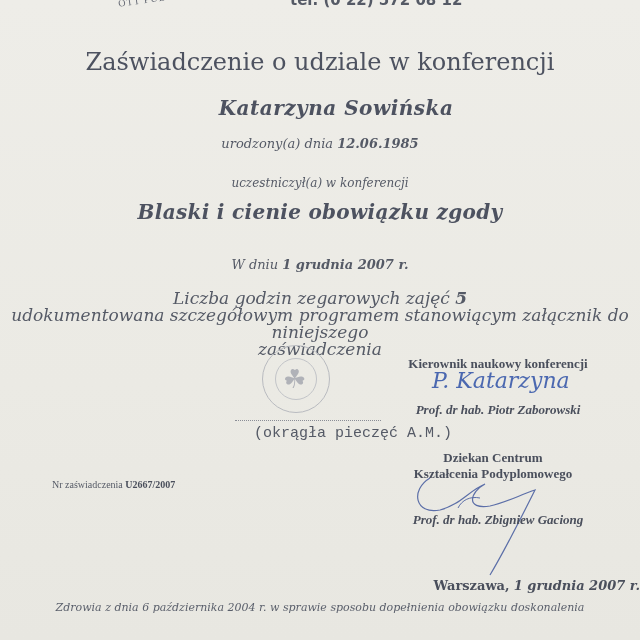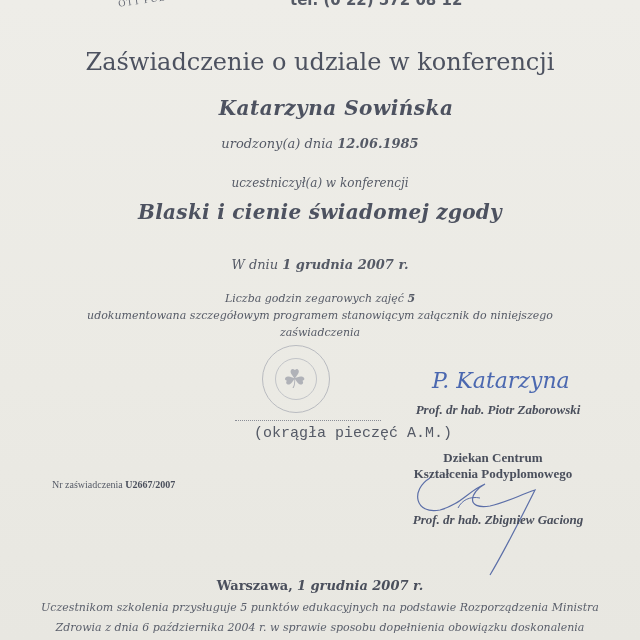--- a/index.html
+++ b/index.html
@@ -14,35 +14,35 @@
   .center { left:0; right:0; text-align:center; }
   .header-stamp { left:118px; top:-6px; font-family:"Liberation Serif", serif; font-size:10px; letter-spacing:1px; color:#6a6e78; transform:rotate(-8deg); }
   .header-tel { left:290px; top:-9px; font-family:"DejaVu Sans", sans-serif; font-weight:bold; font-size:15px; color:#555a66; }
   .title { top:48px; font-family:"DejaVu Serif", serif; font-size:24px; color:#4d5260; }
   .name { top:96px; font-family:"DejaVu Serif", serif; font-weight:bold; font-style:italic; font-size:20px; color:#4d5260; letter-spacing:0.5px;padding-left:32px; }
   .born { top:136px; font-style:italic; font-size:13px; color:#555a66; }
   .born b { font-weight:bold;margin-top:20px; }
   .participated { top:176px; font-style:italic; font-size:12px; color:#555a66; }
   .conf { top:200px; font-weight:bold; font-style:italic; font-size:20px; color:#4d5260; letter-spacing:0.3px; }
   .date { top:257px; font-style:italic; font-size:13px; color:#555a66; }
-  .hours { top:290px; font-style:italic; font-size:11px; color:#555a66; line-height:17px; }
+  .hours { top:290px; font-style:italic; font-size:17px; color:#555a66; line-height:17px; }
   .seal { left:262px; top:345px; width:66px; height:66px; border-radius:50%; border:1.5px solid #b9bbc0; }
   .seal-inner { left:275px; top:358px; width:40px; height:40px; border-radius:50%; border:1px solid #c2c4c8; }
   .eagle { left:283px; top:364px; font-size:26px; color:#b0b2b8; }
   .dotline { left:235px; top:420px; width:146px; border-top:1px dotted #8a8d96; }
   .seal-label { left:254px; top:425px; font-family:Liberation Mono, monospace; font-size:15px; color:#555a66; }
   .sig-block { font-family:"Liberation Serif", serif; color:#4a4f5c; text-align:center; }
   .kier { left:400px; top:356px; width:196px; font-weight:bold; font-size:13px; }
   .sig1 { left:432px; top:368px; font-family:"DejaVu Serif", serif; font-style:italic; font-size:22px; color:#4b68b0; }
   .prof1 { left:400px; top:402px; width:196px; font-style:italic; font-weight:bold; font-size:13px; }
   .dziekan { left:400px; top:450px; width:186px; font-weight:bold; font-size:13px; line-height:16px; }
   .prof2 { left:400px; top:512px; width:196px; font-style:italic; font-weight:bold; font-size:13px; }
   .nr { left:52px; top:479px; font-family:"Liberation Serif", serif; font-size:10px; color:#555a66; }
   .nr b { color:#4a4f5c; }
-  .warsaw { top:578px; font-size:13px; color:#4a4f5c; }
+  .warsaw { top:578px; font-size:13px; color:#4a4f5c;text-align:right; }
   .warsaw b { font-weight:bold; }
   .warsaw i { font-weight:bold; }
   .note { top:598px; font-style:italic; font-size:11px; color:#5a5f6b; line-height:20px; }
   svg.sig2 { position:absolute; left:410px; top:470px; }
 </style>
 </head>
 <body>
 
 <div class="page">
 
@@ -51,21 +51,21 @@
 
   <div class="abs center title">Zaświadczenie o udziale w konferencji</div>
   <div class="abs center name">Katarzyna Sowińska</div>
 
   <div class="abs center born">
     <span>urodzony(a) dnia</span>
     <b>12.06.1985</b>
   </div>
 
   <div class="abs center participated">uczestniczył(a) w konferencji</div>
-  <div class="abs center conf">Blaski i cienie świadomej zgody</div>
+  <div class="abs center conf">Blaski i cienie obowiązku zgody</div>
 
   <div class="abs center date">
     <span>W dniu</span>
     <b>1 grudnia 2007 r.</b>
   </div>
 
   <div class="abs center hours">
     <div>
       <span>Liczba godzin zegarowych zajęć</span>
       <b>5</b>
@@ -73,20 +73,21 @@
     <div>udokumentowana szczegółowym programem stanowiącym załącznik do niniejszego</div>
     <div>zaświadczenia</div>
   </div>
 
   <div class="abs seal"></div>
   <div class="abs seal-inner"></div>
   <div class="abs eagle">☘</div>
   <div class="abs dotline"></div>
   <div class="abs seal-label">(okrągła pieczęć A.M.)</div>
 
+  <div class="abs sig-block kier">Kierownik naukowy konferencji</div>
   <div class="abs sig1">P. Katarzyna</div>
   <div class="abs sig-block prof1">Prof. dr hab. Piotr Zaborowski</div>
 
   <div class="abs sig-block dziekan">
     <div>Dziekan Centrum</div>
     <div>Kształcenia Podyplomowego</div>
   </div>
   <svg class="sig2" width="140" height="110" viewBox="0 0 140 110">
     <path d="M20 8 C 0 20, 5 45, 30 40 C 50 35, 60 20, 75 14 C 60 22, 55 40, 80 36 C 95 33, 110 25, 125 20 C 110 50, 95 80, 80 105" fill="none" stroke="#5c6fa8" stroke-width="1.2"></path>
     <path d="M48 38 C 52 30, 60 26, 70 28" fill="none" stroke="#5c6fa8" stroke-width="1"></path>
@@ -96,17 +97,16 @@
   <div class="abs nr">
     <span>Nr zaświadczenia</span>
     <b>U2667/2007</b>
   </div>
 
   <div class="abs center warsaw">
     <b>Warszawa,</b>
     <i>1 grudnia 2007 r.</i>
   </div>
   <div class="abs center note">
-    <div>Uczestnikom szkolenia przysługuje 5 punktów edukacyjnych na podstawie Rozporządzenia Ministra</div>
     <div>Zdrowia z dnia 6 października 2004 r. w sprawie sposobu dopełnienia obowiązku doskonalenia</div>
   </div>
 
 </div>
 
 </body></html>

